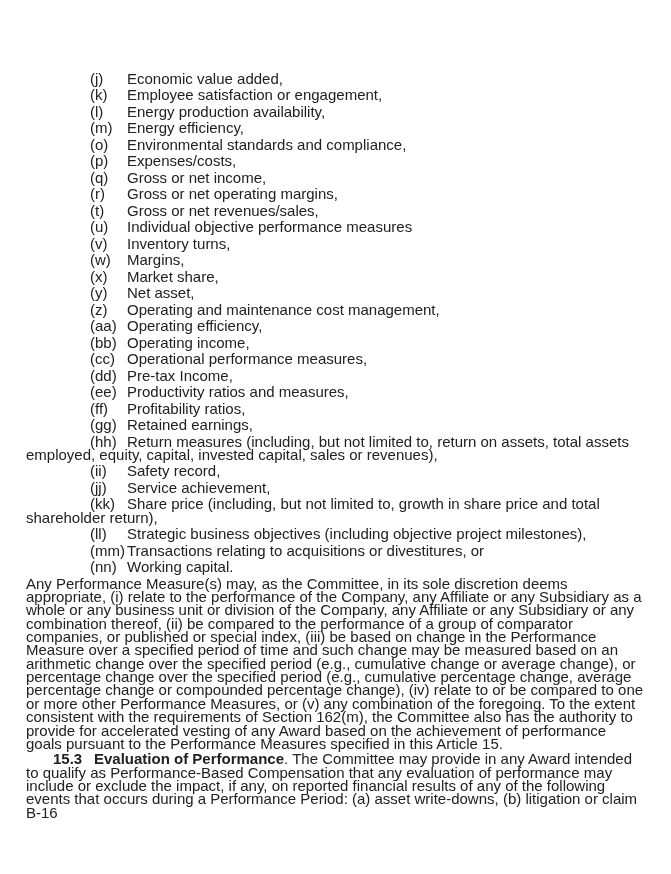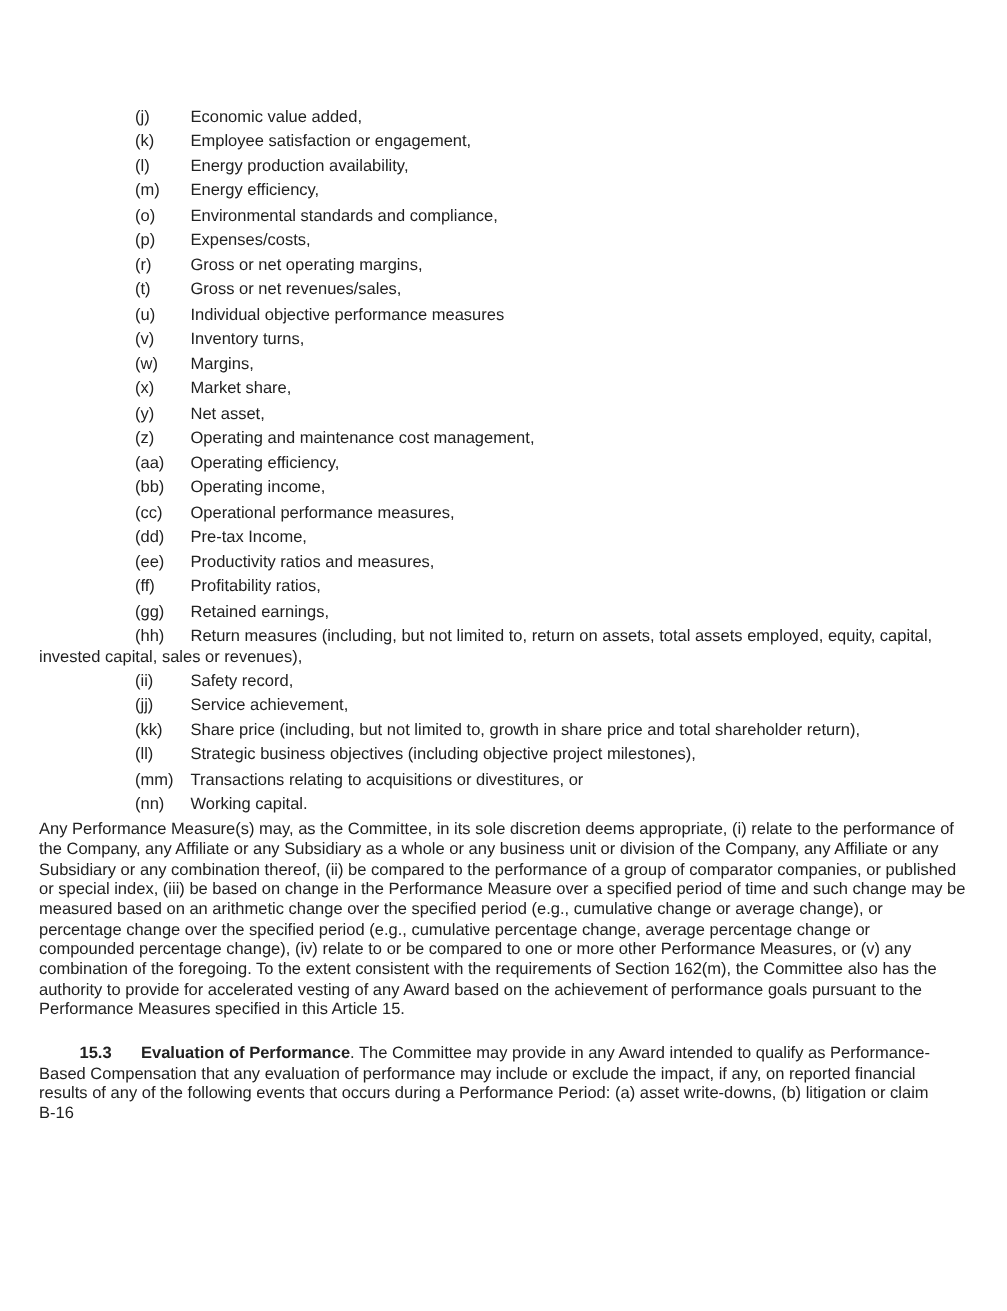--- a/index.html
+++ b/index.html
@@ -7,42 +7,42 @@
     padding: 0;
     background: #ffffff;
   }
   .page {
     position: relative;
     width: 671px;
     height: 874px;
     background: #ffffff;
     overflow: hidden;
     font-family: "Liberation Sans", "DejaVu Sans", sans-serif;
-    font-size: 11px;
+    font-size: 15px;
     line-height: 13.35px;
     color: #212121;
   }
   .content {
     padding: 72px 26px 0 26px;
   }
   .measure-list .li {
     text-indent: 64px;
     margin: 0 0 3.15px 0;
   }
   .measure-list .lbl {
     display: inline-block;
     width: 37px;
     text-indent: 0;
   }
   .para {
     margin: 3.15px 0 0 0;
     text-indent: 0;
   }
   .section-para {
-    margin-top: 16px;
+    margin-top: 2px;
     text-indent: 27px;
   }
   .section-num {
     display: inline-block;
     width: 41px;
     text-indent: 0;
   }
   .bold {
     font-weight: bold;
   }
@@ -56,20 +56,21 @@
 <div class="page">
   <div class="content">
 
     <div class="measure-list">
       <div class="li"><span class="lbl">(j)</span><span>Economic value added,</span></div>
       <div class="li"><span class="lbl">(k)</span><span>Employee satisfaction or engagement,</span></div>
       <div class="li"><span class="lbl">(l)</span><span>Energy production availability,</span></div>
       <div class="li"><span class="lbl">(m)</span><span>Energy efficiency,</span></div>
       <div class="li"><span class="lbl">(o)</span><span>Environmental standards and compliance,</span></div>
       <div class="li"><span class="lbl">(p)</span><span>Expenses/costs,</span></div>
+      <div class="li"><span class="lbl">(q)</span><span>Gross or net income,</span></div>
       <div class="li"><span class="lbl">(r)</span><span>Gross or net operating margins,</span></div>
       <div class="li"><span class="lbl">(t)</span><span>Gross or net revenues/sales,</span></div>
       <div class="li"><span class="lbl">(u)</span><span>Individual objective performance measures</span></div>
       <div class="li"><span class="lbl">(v)</span><span>Inventory turns,</span></div>
       <div class="li"><span class="lbl">(w)</span><span>Margins,</span></div>
       <div class="li"><span class="lbl">(x)</span><span>Market share,</span></div>
       <div class="li"><span class="lbl">(y)</span><span>Net asset,</span></div>
       <div class="li"><span class="lbl">(z)</span><span>Operating and maintenance cost management,</span></div>
       <div class="li"><span class="lbl">(aa)</span><span>Operating efficiency,</span></div>
       <div class="li"><span class="lbl">(bb)</span><span>Operating income,</span></div>

